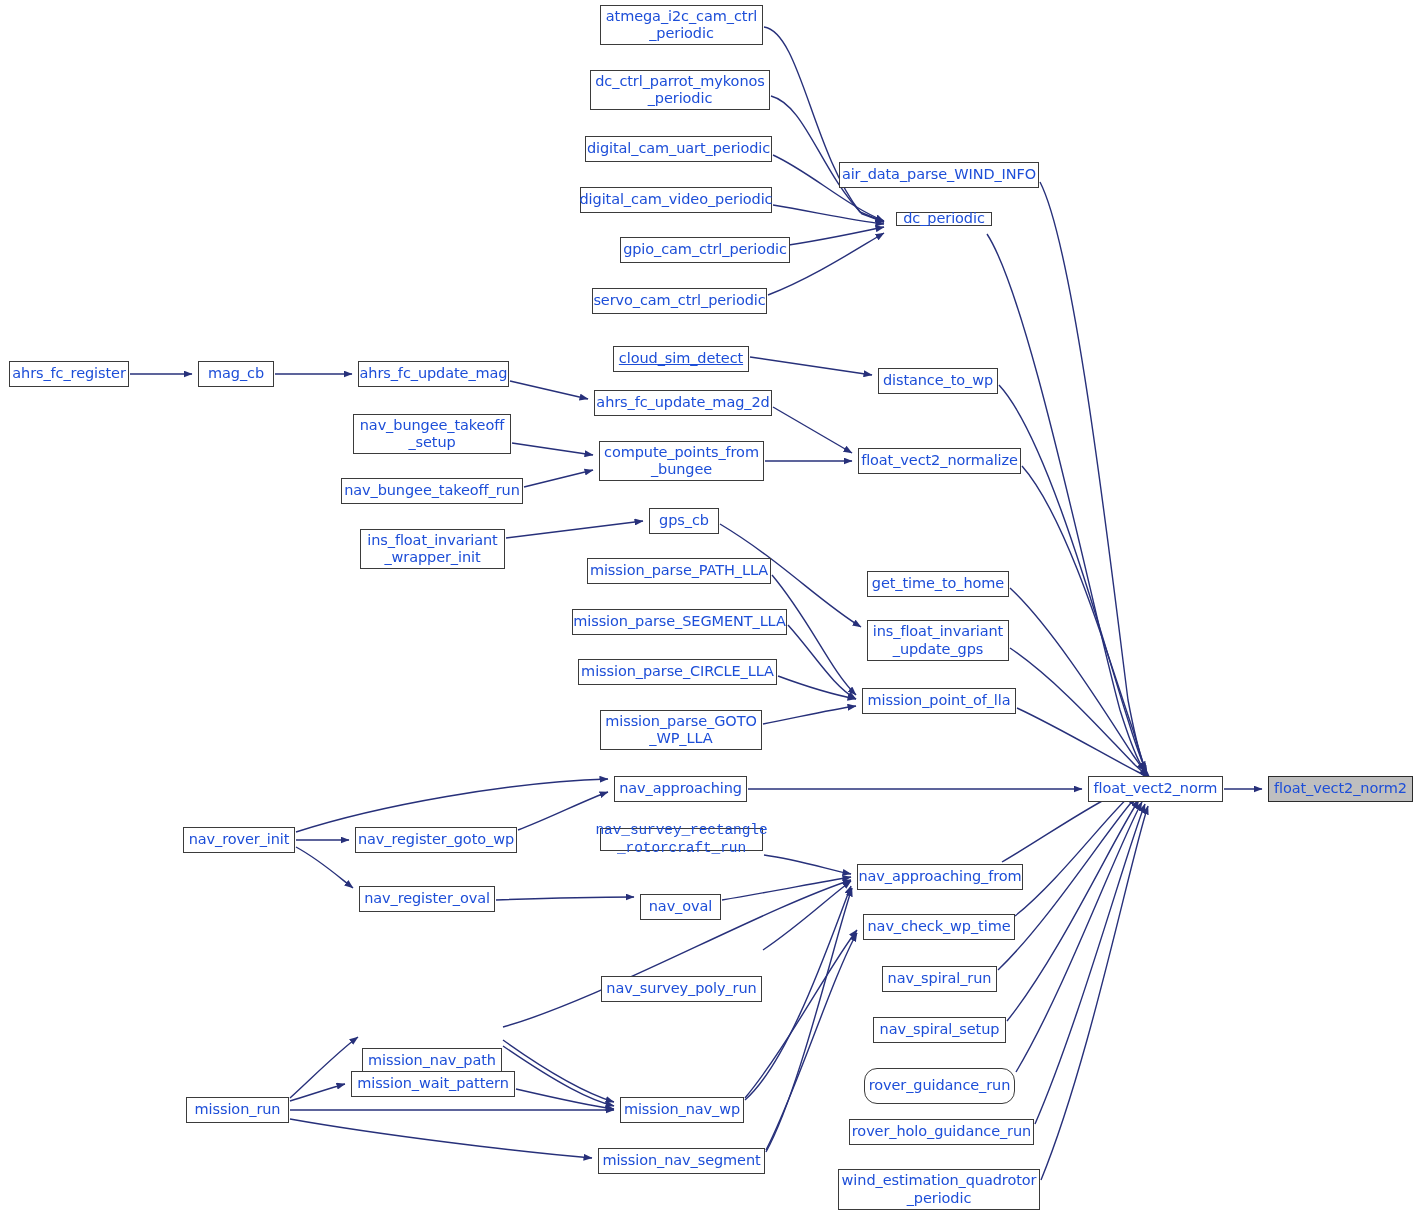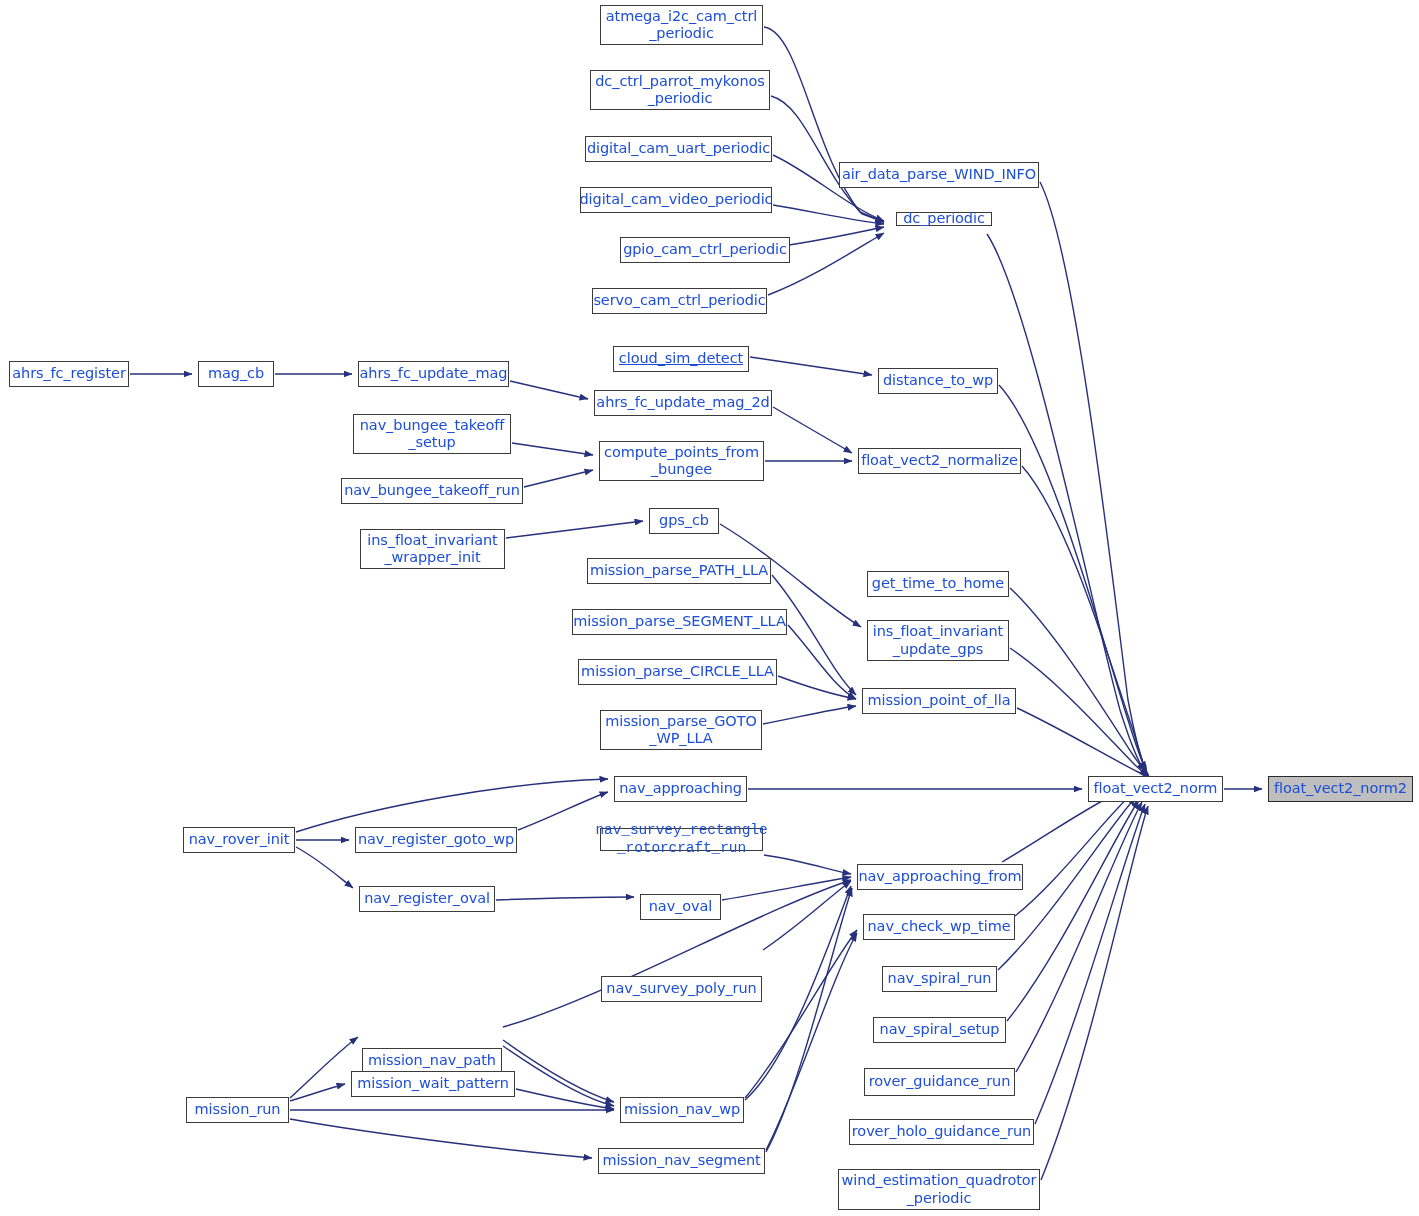--- a/index.html
+++ b/index.html
@@ -156,21 +156,21 @@
       <div class="node" style="left: 600px; top: 828px; width: 163px; height: 23px; font-family: Liberation Mono, monospace;">nav_survey_rectangle
 _rotorcraft_run</div>
       <div class="node" style="left: 857px; top: 864px; width: 166px; height: 26px;">nav_approaching_from</div>
       <div class="node" style="left: 359px; top: 886px; width: 136px; height: 26px;">nav_register_oval</div>
       <div class="node" style="left: 640px; top: 894px; width: 81px; height: 26px;">nav_oval</div>
       <div class="node" style="left: 863px; top: 914px; width: 152px; height: 26px;">nav_check_wp_time</div>
       <div class="node" style="left: 601px; top: 944px; width: 161px; height: 26px; margin-top: 32px;">nav_survey_poly_run</div>
       <div class="node" style="left: 882px; top: 966px; width: 115px; height: 26px;">nav_spiral_run</div>
       <div class="node" style="left: 873px; top: 1017px; width: 133px; height: 26px;">nav_spiral_setup</div>
       <div class="node" style="left: 362px; top: 1020px; width: 140px; height: 26px; margin-top: 28px;">mission_nav_path</div>
-      <div class="node" style="left: 864px; top: 1068px; width: 151px; height: 28px;">rover_guidance_run</div>
+      <div class="node" style="left: 864px; top: 1068px; width: 151px; height: 36px; border-radius: 13px;">rover_guidance_run</div>
       <div class="node" style="left: 351px; top: 1071px; width: 164px; height: 26px;">mission_wait_pattern</div>
       <div class="node" style="left: 186px; top: 1097px; width: 103px; height: 26px;">mission_run</div>
       <div class="node" style="left: 620px; top: 1097px; width: 124px; height: 26px;">mission_nav_wp</div>
       <div class="node" style="left: 849px; top: 1119px; width: 185px; height: 26px;">rover_holo_guidance_run</div>
       <div class="node" style="left: 598px; top: 1148px; width: 167px; height: 26px;">mission_nav_segment</div>
       <div class="node" style="left: 838px; top: 1169px; width: 202px; height: 41px;">wind_estimation_quadrotor
 _periodic</div>
     </div>
 </div>
 

